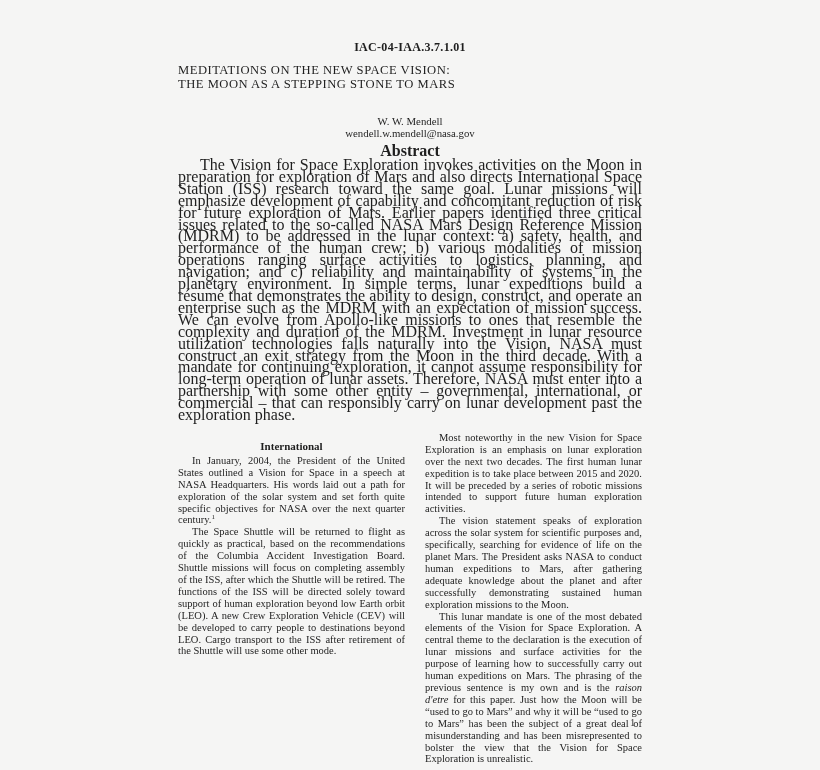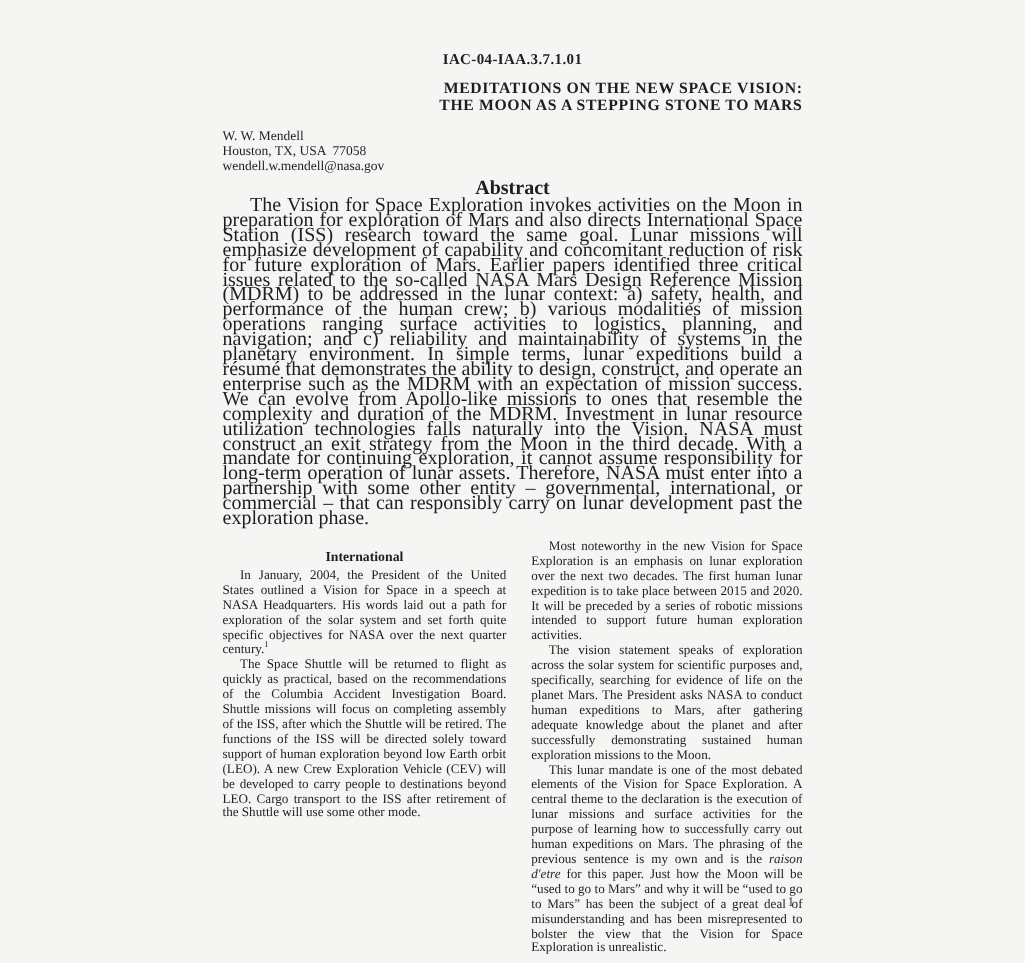--- a/index.html
+++ b/index.html
@@ -24,28 +24,29 @@
   }
   .paper-id {
     text-align: center;
     font-weight: bold;
     font-size: 12px;
     line-height: 13px;
     letter-spacing: 0.3px;
   }
   .title-block {
     margin-top: 10px;
-    text-align: right;
-    font-weight: bold;
+    text-align: left;
+    font-weight: normal;
     font-size: 12.6px;
     line-height: 13.5px;
     letter-spacing: 0.5px;
   }
   .author-block {
-    margin-top: 12px;
+    margin-top: 24px;
+    text-align: center;
     font-size: 10.8px;
     line-height: 12px;
   }
   .author-block > div { white-space: pre; }
   .abstract-heading {
     margin-top: 6px;
     text-align: center;
     font-weight: bold;
     font-size: 16px;
     line-height: 12px;
@@ -100,21 +101,20 @@
 
     <div class="paper-id">IAC-04-IAA.3.7.1.01</div>
 
     <div class="title-block">
       <div>MEDITATIONS ON THE NEW SPACE VISION:</div>
       <div>THE MOON AS A STEPPING STONE TO MARS</div>
     </div>
 
     <div class="author-block">
       <div>W. W. Mendell</div>
-      <div>Houston, TX, USA  77058</div>
       <div>wendell.w.mendell@nasa.gov</div>
     </div>
 
     <div class="abstract-heading">Abstract</div>
 
     <p class="abstract-body">The Vision for Space Exploration invokes activities on the Moon in preparation for exploration of Mars and also directs International Space Station (ISS) research toward the same goal. Lunar missions will emphasize development of capability and concomitant reduction of risk for future exploration of Mars.  Earlier papers identified three critical issues related to the so-called NASA Mars Design Reference Mission (MDRM) to be addressed in the lunar context: a) safety, health, and performance of the human crew; b) various modalities of mission operations ranging surface activities to logistics, planning, and navigation; and c) reliability and maintainability of systems in the planetary environment.  In simple terms, lunar expeditions build a résumé that demonstrates the ability to design, construct, and operate an enterprise such as the MDRM with an expectation of mission success. We can evolve from Apollo-like missions to ones that resemble the complexity and duration of the MDRM.  Investment in lunar resource utilization technologies falls naturally into the Vision.  NASA must construct an exit strategy from the Moon in the third decade. With a mandate for continuing exploration, it cannot assume responsibility for long-term operation of lunar assets.  Therefore, NASA must enter into a partnership with some other entity – governmental, international, or commercial – that can responsibly carry on lunar development past the exploration phase.</p>
 
     <div class="columns">
 
       <div class="col col-left">

